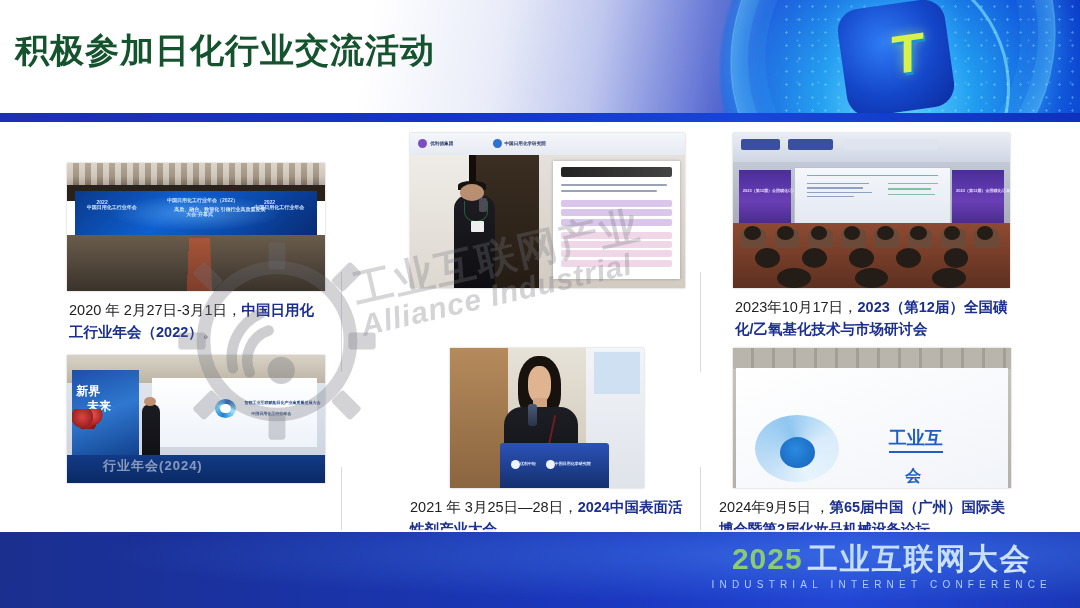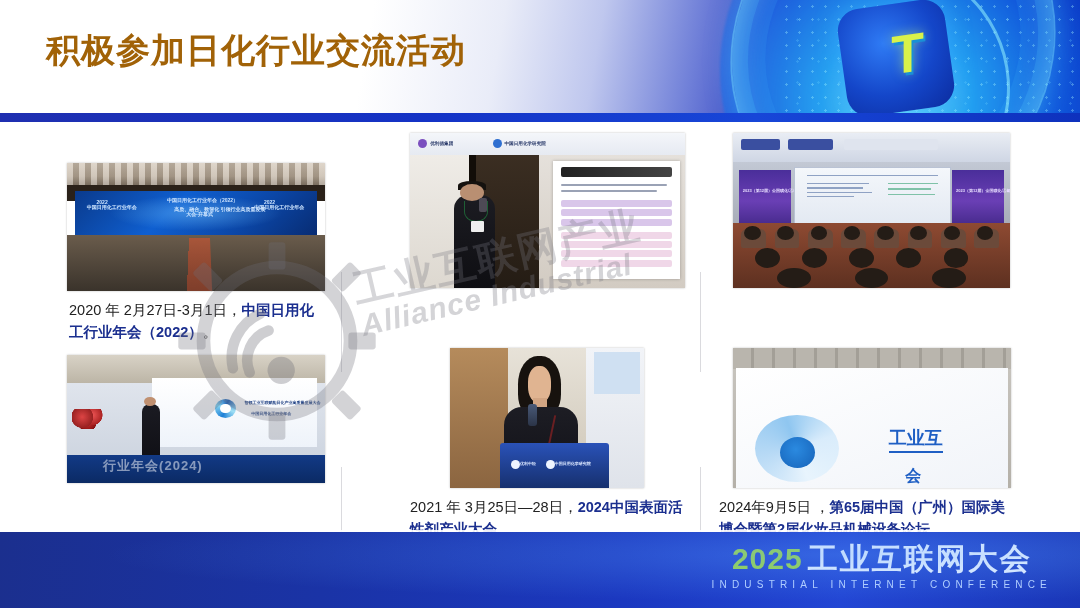--- a/index.html
+++ b/index.html
@@ -72,22 +72,22 @@
       radial-gradient(rgba(120,220,255,.3) 1px, transparent 1.2px);
     background-size: 13px 13px, 21px 21px;
     background-position: 0 0, 7px 9px;
     opacity: .75;
   }
   .header-line {
     position: absolute; left: 0; top: 113px; width: 1080px; height: 9px;
     background: linear-gradient(90deg, #1f2fb0 0%, #1433c6 40%, #1746d8 70%, #0e31bd 100%);
   }
   .page-title {
-    position: absolute; left: 46px; top: 28px;
-    font-size: 34px; font-weight: bold; color: #a16207;
+    position: absolute; left: 15px; top: 28px;
+    font-size: 34px; font-weight: bold; color: #14532d;
     letter-spacing: 1px; white-space: nowrap;
   }
 
   
   .watermark {
     position: absolute; left: 0; top: 118px; width: 1080px; height: 420px;
     pointer-events: none; overflow: hidden; z-index: 5;
   }
   .wm-gear {
     position: absolute; left: 172px; top: 118px;
@@ -454,31 +454,38 @@
           <div class="p3-head" style="left:8%;top:74%;width:9%;height:13%;"></div>
           <div class="p3-head" style="left:25%;top:74%;width:9%;height:13%;"></div>
           <div class="p3-head" style="left:42%;top:74%;width:9%;height:13%;"></div>
           <div class="p3-head" style="left:59%;top:74%;width:9%;height:13%;"></div>
           <div class="p3-head" style="left:76%;top:74%;width:9%;height:13%;"></div>
           <div class="p3-head" style="left:16%;top:87%;width:12%;height:13%;"></div>
           <div class="p3-head" style="left:44%;top:87%;width:12%;height:13%;"></div>
           <div class="p3-head" style="left:72%;top:87%;width:12%;height:13%;"></div>
         </div>
       </div>
+      <div class="cap" style="left:2px; top:163px; width:276px;">
+        <span class="pl">2023年10月17日，</span><span class="hi">2023（第12届）全国磺化/乙氧基化技术与市场研讨会</span>
+      </div>
     </div>
 
     <div class="cell" style="left:67px; top:233px; width:258px; height:190px;">
       <div class="thumb" style="width:258px;height:128px;">
         <div class="ph">
           <div class="p4-bg"></div>
           <div class="p4-ceil"></div>
           <div class="p4-screen">
             <div class="p4-swirl"></div>
             <div class="p4-stxt" style="left:56%;top:32%;">智领工业互联赋能日化产业高质量发展大会</div>
             <div class="p4-stxt" style="left:60%;top:48%;">中国日用化工行业年会</div>
+          </div>
+          <div class="p4-ban">
+            <div class="p4-bw" style="left:6%;top:14%;font-size:12px;">新界</div>
+            <div class="p4-bw" style="left:22%;top:30%;font-size:12px;">未来</div>
           </div>
           <div class="p4-flowers"></div>
           <div class="p4-man"></div>
           <div class="p4-face"></div>
           <div class="p4-stage"></div>
           <div class="p4-lbl">行业年会(2024)</div>
         </div>
       </div>
     </div>
 

